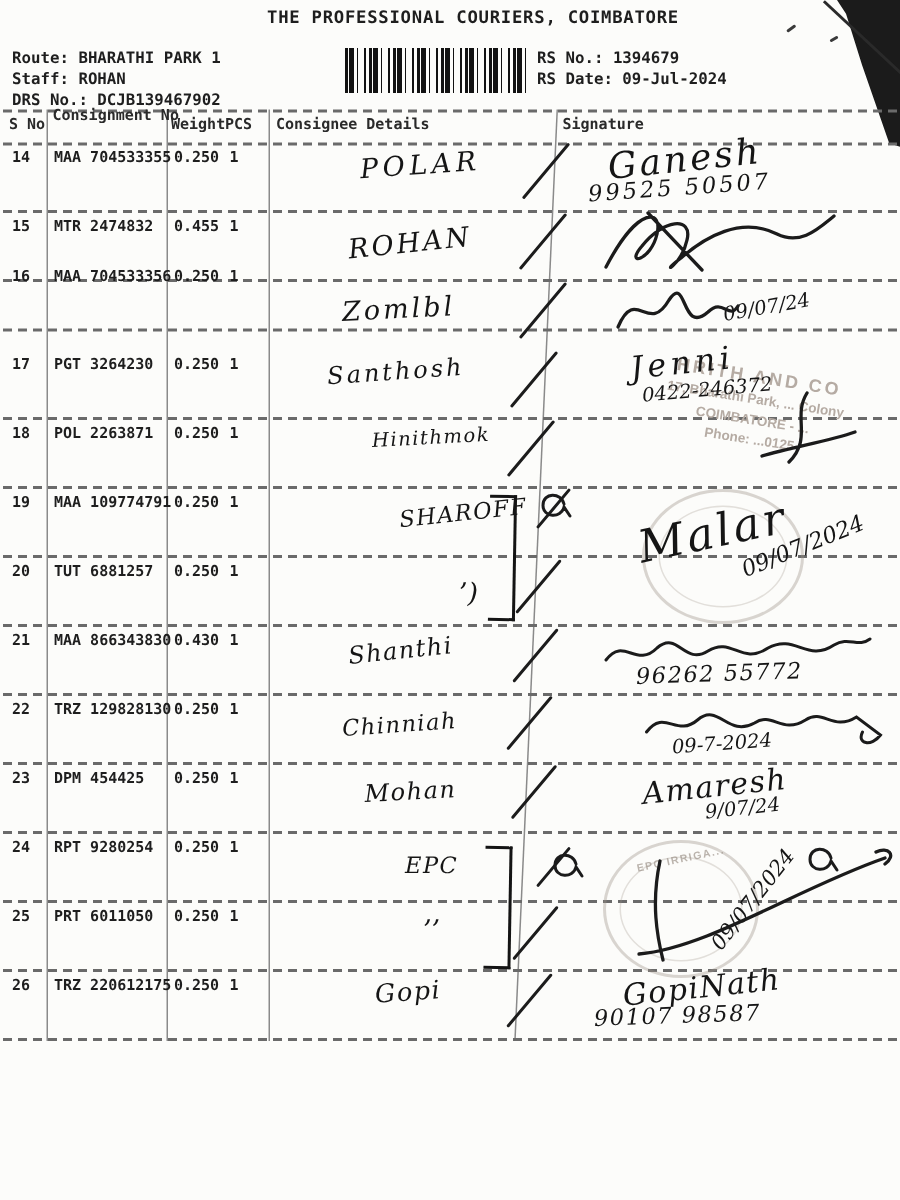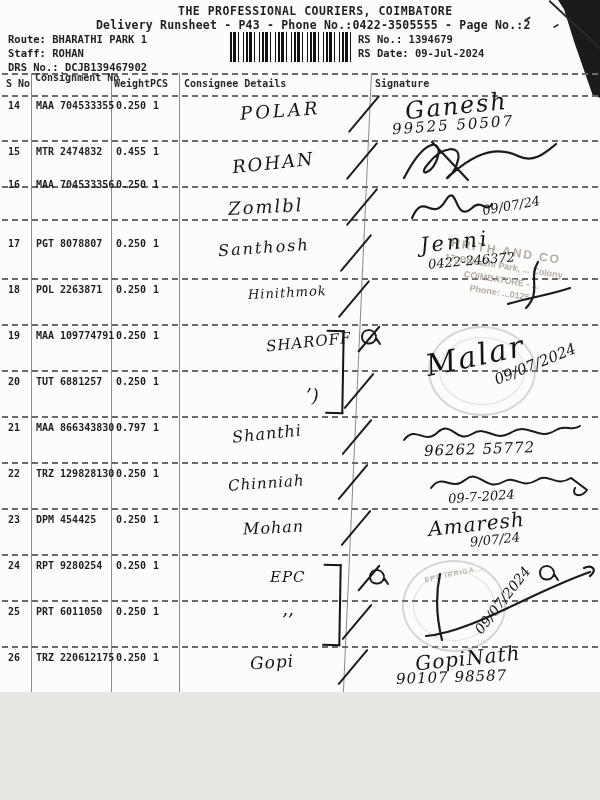--- a/index.html
+++ b/index.html
@@ -1,17 +1,17 @@
 <!DOCTYPE html>
 <html><head>
 <meta charset="utf-8">
 <style>
   html,body{margin:0;padding:0;}
   body{width:600px;height:800px;background:#e7e6e3;font-family:"DejaVu Sans Mono",monospace;}
-  .page{position:relative;width:600px;height:692px;background:#fcfcfa;overflow:hidden;}
+  .page{position:relative;width:600px;height:800px;background:#fcfcfa;overflow:hidden;}
   .abs{position:absolute;white-space:nowrap;}
   .mono{font-family:"DejaVu Sans Mono",monospace;font-weight:700;color:#1e1e1e;}
   .hw{font-family:"DejaVu Serif",serif;font-style:italic;color:#151515;white-space:nowrap;}
   .title{font-size:11.5px;letter-spacing:.5px;}
   .subtitle{font-size:11.5px;letter-spacing:.2px;}
   .info{font-size:10.5px;}
   .hdrlbl{font-size:10px;color:#2a2a2a;}
   .dash{position:absolute;border-top:2px dashed #6a6a6a;height:0;left:2px;width:596px;}
   .vline{position:absolute;width:1px;background:#8a8a8a;top:73px;height:621px;}
   .trow{position:absolute;left:2px;width:596px;height:46px;border-bottom:2px dashed #6a6a6a;box-sizing:border-box;}
@@ -30,21 +30,20 @@
     clip-path:polygon(30% 0,100% 0,100% 85%,88% 83%,58% 38%,40% 8%);}
   .crease{position:absolute;left:536px;top:34px;width:100px;height:1.5px;background:#2a2a2a;transform:rotate(43deg);}
   .speck{position:absolute;background:#3a3a3a;height:2px;border-radius:2px;}
 </style>
 </head>
 <body>
 
 <div class="page">
 
   <div class="abs mono title" style="left:178px;top:4px;">THE PROFESSIONAL COURIERS, COIMBATORE</div>
-  <div class="abs mono subtitle" style="left:96px;top:18px;">Delivery Runsheet - P43 - Phone No.:0422-3505555 - Page No.:2</div>
 
   <div class="abs mono info" style="left:8px;top:33px;">
     <span>Route:</span>
     <span>BHARATHI PARK 1</span>
   </div>
   <div class="abs mono info" style="left:8px;top:47px;">
     <span>Staff:</span>
     <span>ROHAN</span>
   </div>
   <div class="abs mono info" style="left:8px;top:61px;">
@@ -96,21 +95,21 @@
         <span class="c pcs">1</span>
       </div>
       <div class="trow" style="top: 175px;">
         <span class="c sno">16</span>
         <span class="c consignment">MAA 704533356</span>
         <span class="c weight">0.250</span>
         <span class="c pcs">1</span>
       </div>
       <div class="trow" style="top: 234px;">
         <span class="c sno">17</span>
-        <span class="c consignment">PGT 8078807</span>
+        <span class="c consignment">PGT 3264230</span>
         <span class="c weight">0.250</span>
         <span class="c pcs">1</span>
       </div>
       <div class="trow" style="top: 280px;">
         <span class="c sno">18</span>
         <span class="c consignment">POL 2263871</span>
         <span class="c weight">0.250</span>
         <span class="c pcs">1</span>
       </div>
       <div class="trow" style="top: 326px;">
@@ -121,21 +120,21 @@
       </div>
       <div class="trow" style="top: 372px;">
         <span class="c sno">20</span>
         <span class="c consignment">TUT 6881257</span>
         <span class="c weight">0.250</span>
         <span class="c pcs">1</span>
       </div>
       <div class="trow" style="top: 418px;">
         <span class="c sno">21</span>
         <span class="c consignment">MAA 866343830</span>
-        <span class="c weight">0.797</span>
+        <span class="c weight">0.430</span>
         <span class="c pcs">1</span>
       </div>
       <div class="trow" style="top: 464px;">
         <span class="c sno">22</span>
         <span class="c consignment">TRZ 129828130</span>
         <span class="c weight">0.250</span>
         <span class="c pcs">1</span>
       </div>
       <div class="trow" style="top: 510px;">
         <span class="c sno">23</span>

